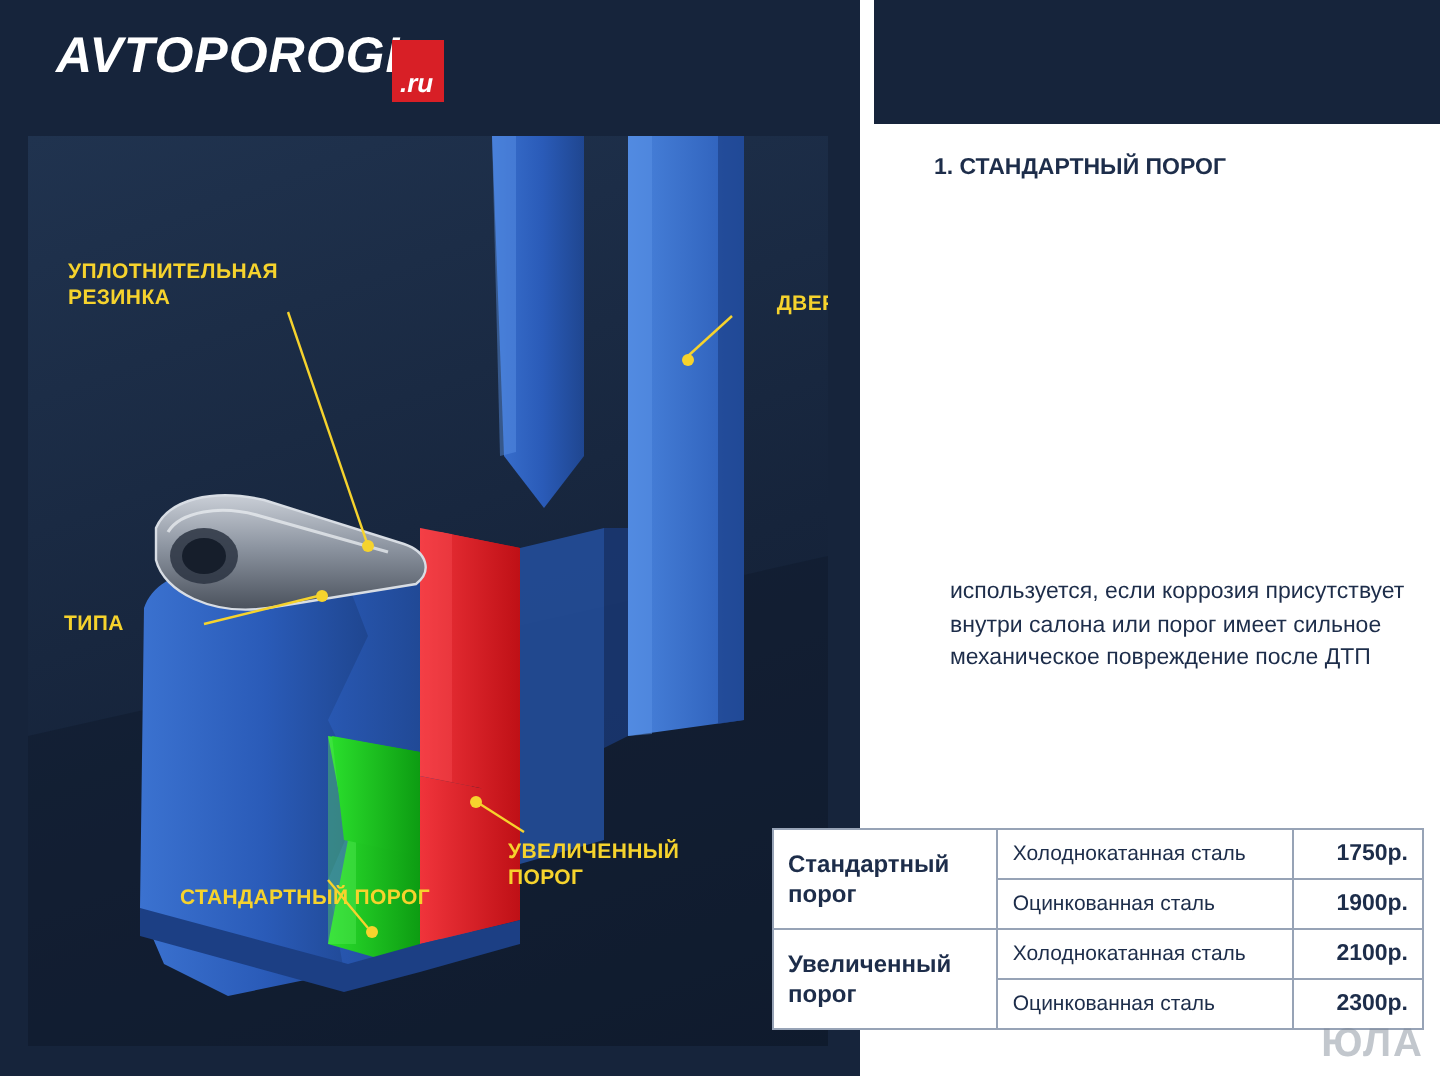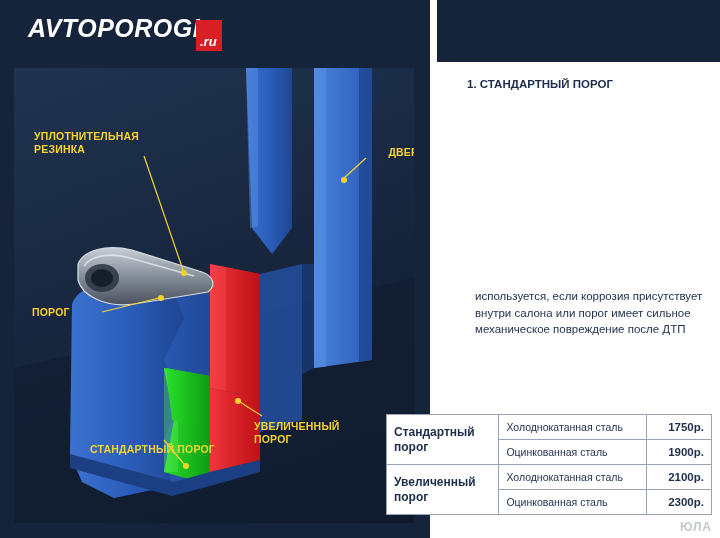--- a/index.html
+++ b/index.html
@@ -175,21 +175,21 @@
     width: 56px;
     font-weight: bold;
     font-size: 11.5px;
     text-align: right;
   }
 
   .watermark {
     position: absolute;
     right: 8px;
     bottom: 4px;
-    font-size: 12px;
+    font-size: 20px;
     font-weight: bold;
     color: rgba(120,130,145,0.45);
     letter-spacing: 1px;
     margin-top: 15px;
   }
 </style>
 </head>
 <body>
 
 <div id="page">
@@ -307,21 +307,21 @@
         <line x1="88" y1="244" x2="145" y2="230" stroke="#f6d32d" stroke-width="1.2"></line>
         <circle cx="147" cy="230" r="3" fill="#f6d32d"></circle>
         <line x1="150" y1="372" x2="170" y2="396" stroke="#f6d32d" stroke-width="1.2"></line>
         <circle cx="172" cy="398" r="3" fill="#f6d32d"></circle>
         <line x1="248" y1="348" x2="226" y2="334" stroke="#f6d32d" stroke-width="1.2"></line>
         <circle cx="224" cy="333" r="3" fill="#f6d32d"></circle>
       </svg>
 
       <div class="lbl lbl-seal">УПЛОТНИТЕЛЬНАЯ РЕЗИНКА</div>
       <div class="lbl lbl-door">ДВЕРЬ</div>
-      <div class="lbl lbl-body">ПОРОГ</div>
+      <div class="lbl lbl-body">ТИПА</div>
       <div class="lbl lbl-std">СТАНДАРТНЫЙ ПОРОГ</div>
       <div class="lbl lbl-big">УВЕЛИЧЕННЫЙ ПОРОГ</div>
     </div>
   </div>
 
   <div class="yellow-stripe"></div>
   <div id="right-panel"></div>
 
   <div class="header-block">
   </div>

